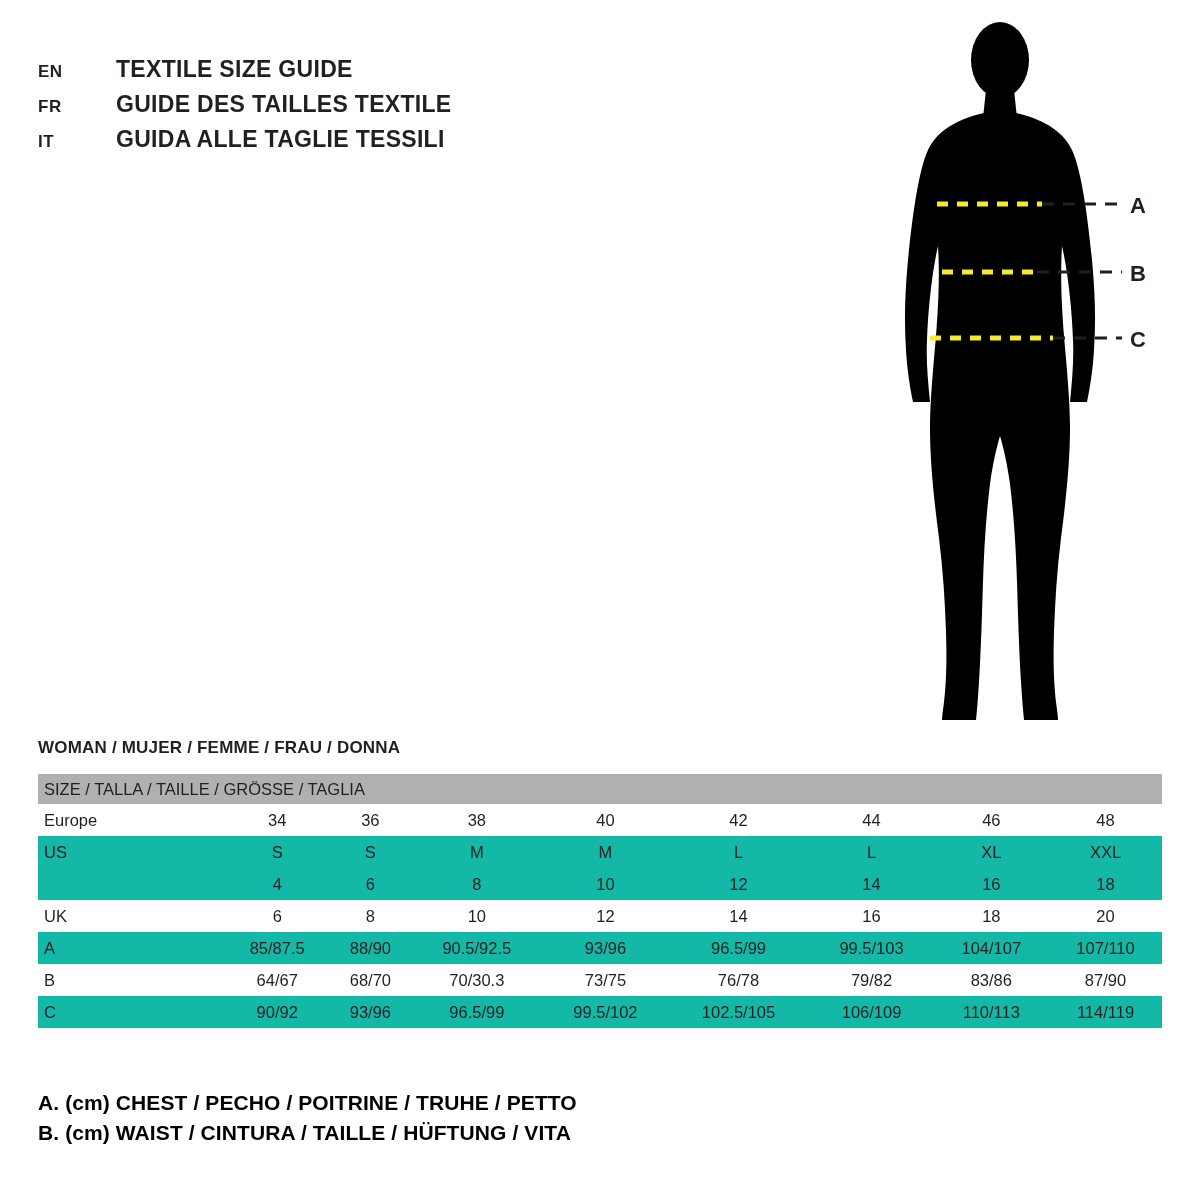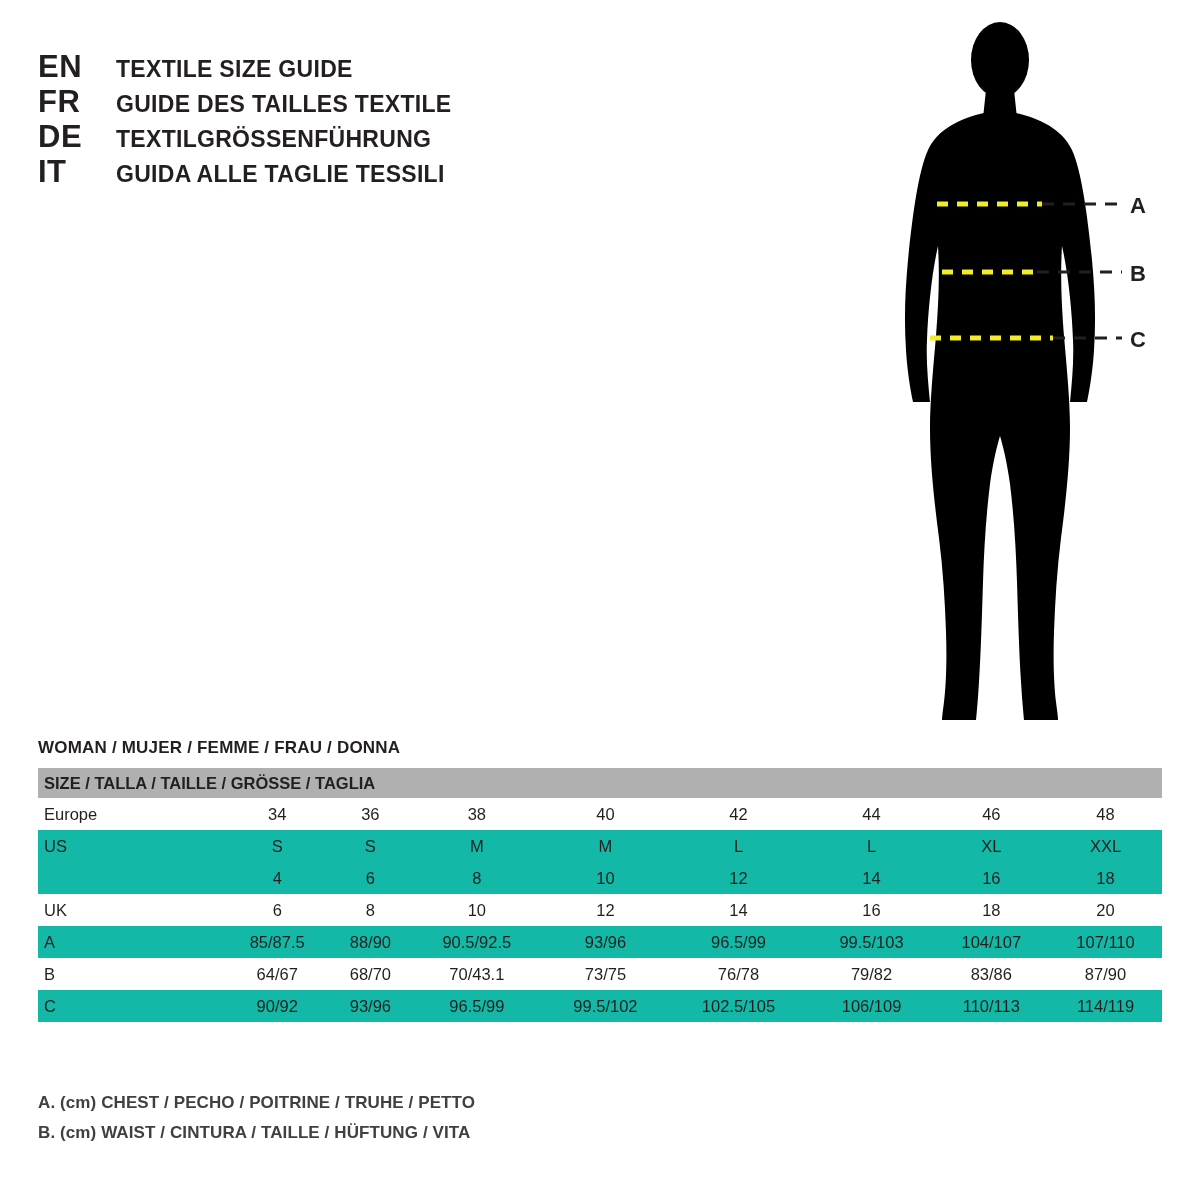--- a/index.html
+++ b/index.html
@@ -23,21 +23,21 @@
     top: 28px;
     width: 560px;
   }
   .title-row {
     display: flex;
     align-items: baseline;
     height: 35px;
   }
   .title-lang {
     width: 78px;
-    font-size: 31px;
+    font-size: 17px;
     font-weight: bold;
     letter-spacing: 0.5px;
     color: #231f20;
   }
   .title-text {
     font-size: 23px;
     font-weight: bold;
     letter-spacing: 0.3px;
     color: #231f20;
     white-space: nowrap;
@@ -65,21 +65,21 @@
   #table-section {
     position: absolute;
     left: 38px;
     top: 738px;
     width: 1124px;
   }
   #table-caption {
     font-size: 17px;
     font-weight: bold;
     letter-spacing: 0.2px;
-    margin-bottom: 10px;
+    margin-bottom: 16px;
     color: #231f20;
   }
   table.size-table {
     border-collapse: collapse;
     width: 1124px;
     font-size: 16.5px;
     color: #231f20;
   }
   table.size-table td, table.size-table th {
     padding: 0;
@@ -91,58 +91,54 @@
   table.size-table .rowhead {
     text-align: left;
     padding-left: 6px;
     width: 180px;
     margin-top: 8px;
   }
   tr.head-row td {
     background: #b0b0b0;
     text-align: left;
     padding-left: 6px;
-    font-weight: bold;
+    font-weight: normal;
     height: 30px;
   }
   tr.shaded td { background: #14b8a6; }
   tr.plain td { background: #ffffff; }
 
   
   #footnotes {
     position: absolute;
     left: 38px;
     top: 1088px;
     width: 800px;
   }
   .footnote {
-    font-size: 17px;
+    font-size: 21px;
     font-weight: bold;
     letter-spacing: 0.1px;
-    color: #404040;
+    color: #000000;
     height: 30px;
     line-height: 30px;
     white-space: nowrap;
   }
 </style>
 </head>
 <body>
 
 <div id="title-block">
   <div class="title-row">
     <span class="title-lang">EN</span>
     <span class="title-text">TEXTILE SIZE GUIDE</span>
   </div>
   <div class="title-row">
     <span class="title-lang">FR</span>
     <span class="title-text">GUIDE DES TAILLES TEXTILE</span>
-  </div>
-  <div class="title-row">
-    <span class="title-lang">DE</span>
-    <span class="title-text">TEXTILGRÖSSENFÜHRUNG</span>
   </div>
   <div class="title-row">
     <span class="title-lang">IT</span>
     <span class="title-text">GUIDA ALLE TAGLIE TESSILI</span>
   </div>
 </div>
 
 <div id="figure-area">
   <svg id="figure-svg" width="330" height="740" viewBox="0 0 330 740">
 
@@ -275,21 +271,21 @@
         <td>96.5/99</td>
         <td>99.5/103</td>
         <td>104/107</td>
         <td>107/110</td>
       </tr>
 
       <tr class="plain">
         <td class="rowhead">B</td>
         <td>64/67</td>
         <td>68/70</td>
-        <td>70/43.1</td>
+        <td>70/30.3</td>
         <td>73/75</td>
         <td>76/78</td>
         <td>79/82</td>
         <td>83/86</td>
         <td>87/90</td>
       </tr>
 
       <tr class="shaded">
         <td class="rowhead">C</td>
         <td>90/92</td>

